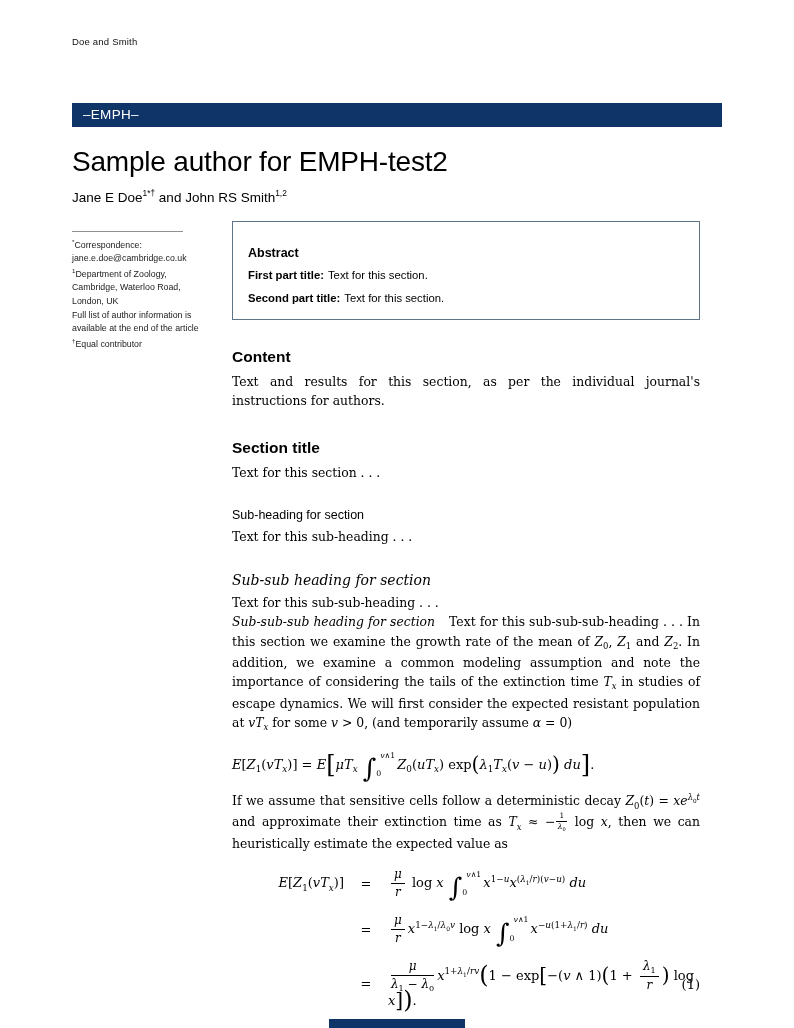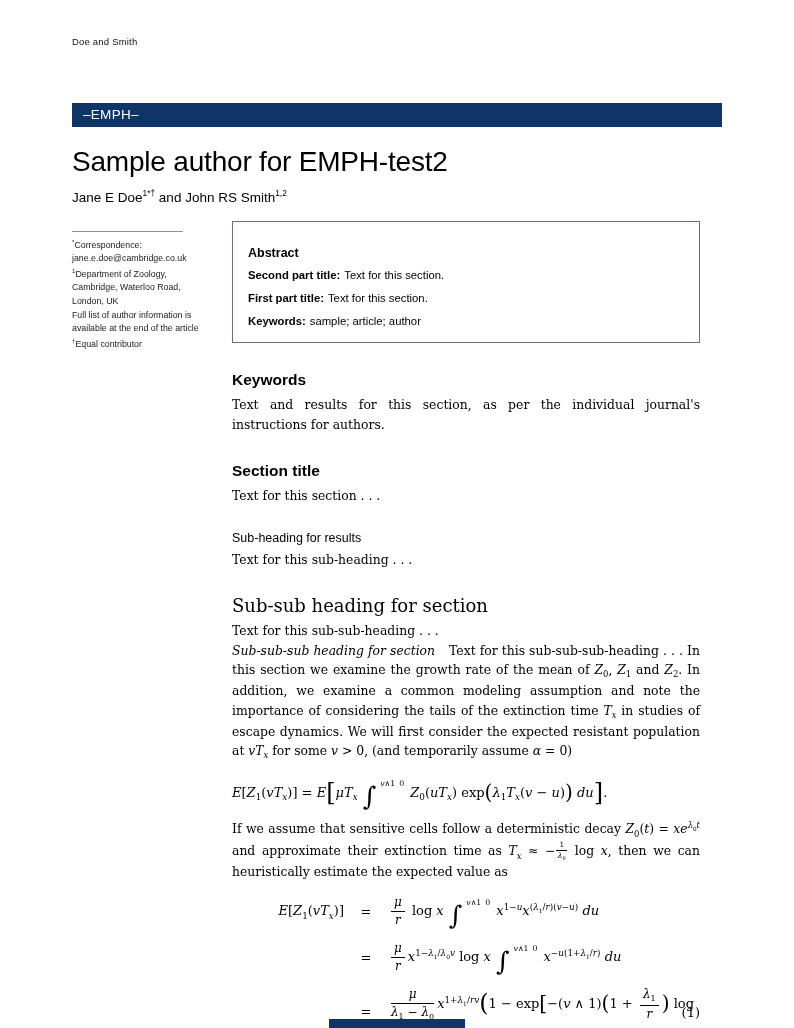--- a/index.html
+++ b/index.html
@@ -29,36 +29,36 @@
   .abstract {
     border:1.5px solid var(--c-border, #5F7386);
     padding:24px 15px 13px 15px;
   }
   .abstract h3 { margin:0; font-size:12.5px; }
   .abstract .item { margin-top:8px; font-size:11.3px; line-height:1.35; }
   .abstract .item b { margin-right:4px; }
 
   h2.sec { font-size:15.5px; font-weight:bold; margin:28px 0 6px 0; }
   h3.subsec { font-size:12.5px; font-weight:normal; margin:26px 0 5px 0; }
-  h4.subsubsec { font-size:18px; font-weight:normal; 
+  h4.subsubsec { font-size:14px; font-weight:normal; font-style:italic;
     font-family:"DejaVu Serif", serif; margin:26px 0 5px 0; }
   p.body {
     font-family:"DejaVu Serif", serif; font-size:12.4px; line-height:1.55;
     text-align:justify; margin:0;
   }
   p.para-block { }
   .runin { font-style:italic; margin-right:14px; }
   p.body sup, .eq sup { font-size:68%; }
   p.body sub, .eq sub { font-size:68%; }
   sup sub, sup sup, sub sub { font-size:82%; }
 
   .eq { font-family:"DejaVu Serif", serif; font-size:13px; }
   .eq-display { margin:17px 0 13px 0; text-align:left; }
   .int { font-size:200%; font-style:normal; vertical-align:-0.33em; margin:0 1px 0 5px; line-height:0; }
-  .lim { display:inline-flex; flex-direction:row; justify-content:space-between;
+  .lim { display:inline-flex; flex-direction:column; justify-content:space-between;
          height:26px; vertical-align:middle; font-size:60%; line-height:1; margin-right:5px;gap:8px; }
   .lim .t { display:block; transform:translateX(3px); }
   .lim .b { display:block; transform:translateX(-1px); }
   .frac { display:inline-flex; flex-direction:column; vertical-align:middle;
           text-align:center; margin:0 3px; font-size:92%; line-height:1.25; }
   .frac .num { display:block; border-bottom:1px solid #000; padding:0 3px 1px 3px; }
   .frac .den { display:block; padding-top:1px; }
   .sfrac { font-size:60%; line-height:1.1; margin:0 1px; }
   .big  { font-size:155%; font-style:normal; vertical-align:-0.12em; line-height:0; }
   .big2 { font-size:185%; font-style:normal; vertical-align:-0.14em; line-height:0; }
@@ -93,37 +93,34 @@
     <aside class="sidebar">
       <div class="side-rule"></div>
       <div class="side-text"><sup>*</sup>Correspondence:<br>jane.e.doe@cambridge.co.uk<br><sup>1</sup>Department of Zoology,<br>Cambridge, Waterloo Road,<br>London, UK<br>Full list of author information is<br>available at the end of the article<br><sup>†</sup>Equal contributor</div>
     </aside>
 
     <div class="main">
 
       <div class="abstract">
         <h3>Abstract</h3>
         <div class="item">
-          <b>Second part title:</b><span>Text for this section.</span>
-        </div>
-        <div class="item">
           <b>First part title:</b><span>Text for this section.</span>
         </div>
         <div class="item">
-          <b>Keywords:</b><span>sample; article; author</span>
+          <b>Second part title:</b><span>Text for this section.</span>
         </div>
       </div>
 
-      <h2 class="sec">Keywords</h2>
+      <h2 class="sec">Content</h2>
       <p class="body">Text and results for this section, as per the individual journal's instructions for authors.</p>
 
       <h2 class="sec">Section title</h2>
       <p class="body">Text for this section . . .</p>
 
-      <h3 class="subsec">Sub-heading for results</h3>
+      <h3 class="subsec">Sub-heading for section</h3>
       <p class="body">Text for this sub-heading . . .</p>
 
       <h4 class="subsubsec">Sub-sub heading for section</h4>
       <p class="body">Text for this sub-sub-heading . . .</p>
 
       <p class="body para-block">
         <span class="runin">Sub-sub-sub heading for section</span><span>Text for this sub-sub-sub-heading . . . In this section we examine the growth rate of the mean of <i>Z</i><sub>0</sub>, <i>Z</i><sub>1</sub> and <i>Z</i><sub>2</sub>. In addition, we examine a common modeling assumption and note the importance of considering the tails of the extinction time <i>T</i><sub><i>x</i></sub> in studies of escape dynamics. We will first consider the expected resistant population at <i>vT</i><sub><i>x</i></sub> for some <i>v</i> &gt; 0, (and temporarily assume <i>α</i> = 0)</span>
       </p>
 
       <div class="eq eq-display"><i>E</i>[<i>Z</i><sub>1</sub>(<i>vT</i><sub><i>x</i></sub>)] = <i>E</i><span class="big2">[</span><i>μT</i><sub><i>x</i></sub><span class="int">∫</span><span class="lim">

